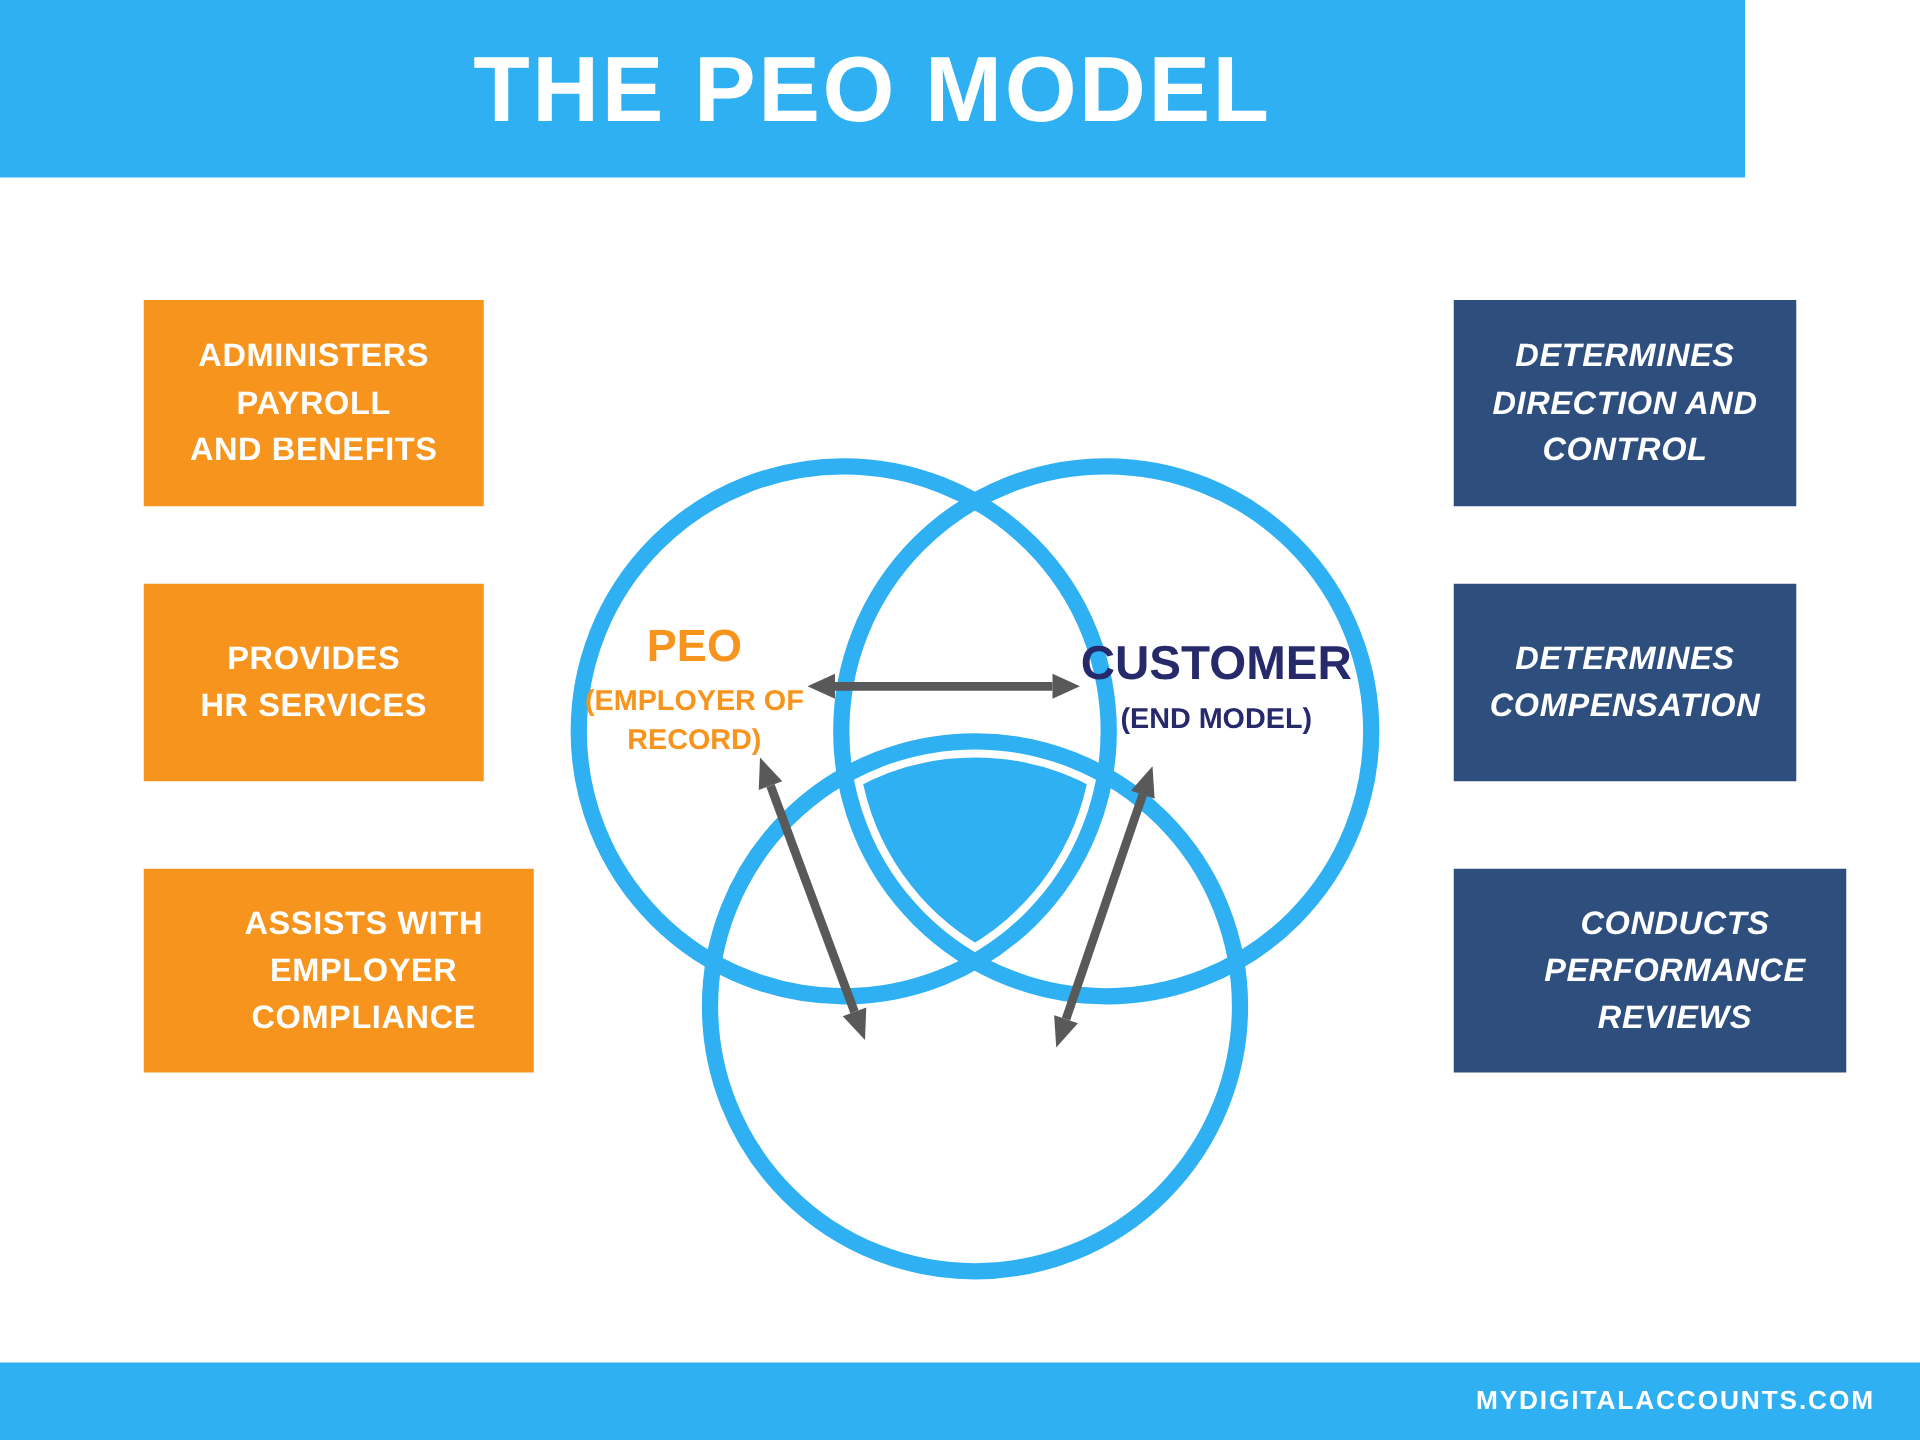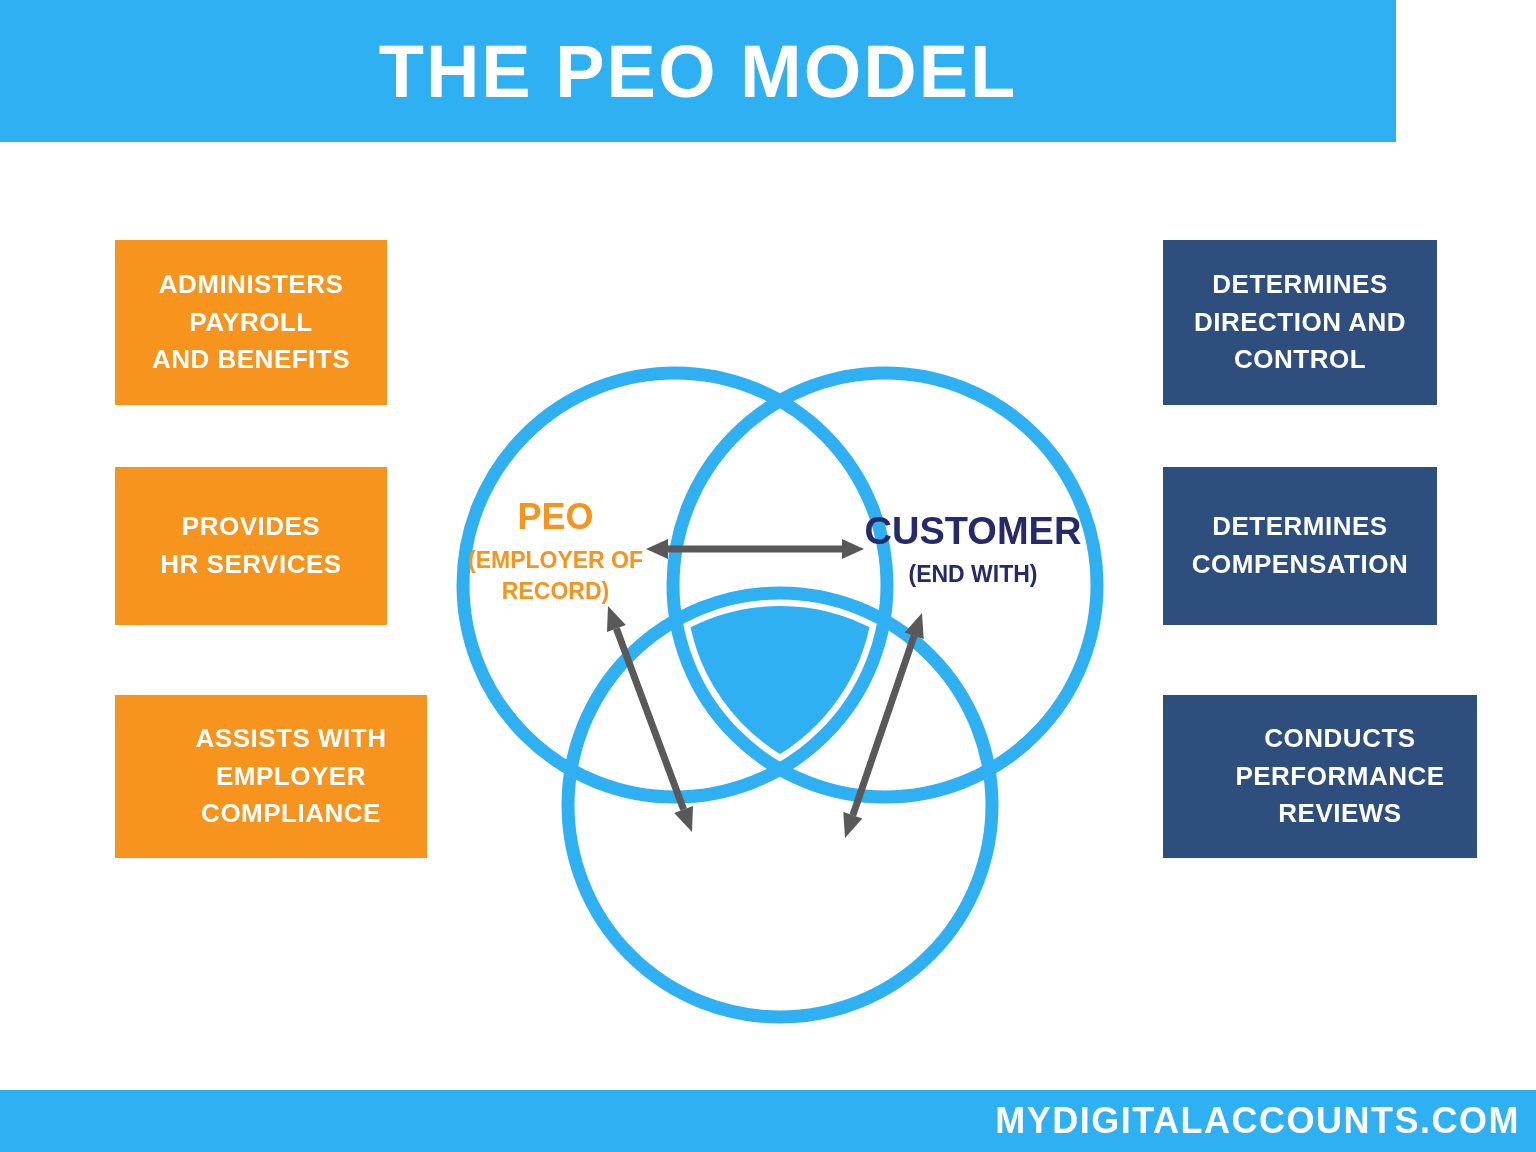--- a/index.html
+++ b/index.html
@@ -17,33 +17,33 @@
   .topbar h1 {
     margin:0; color:#ffffff; font-size:74px; font-weight:bold;
     letter-spacing:2px;
   }
   .bottombar {
     position:absolute; left:0; top:1090px; width:1536px; height:62px;
     background:var(--accent,#2EB0F2);
     display:flex; align-items:center; justify-content:flex-end;
   }
   .bottombar .site {
-    color:#ffffff; font-size:36px; font-weight:bold; letter-spacing:1.5px;
-    padding-right:16px;
+    color:#ffffff; font-size:21px; font-weight:bold; letter-spacing:1.5px;
+    padding-right:36px;
   }
   
   .card {
     position:absolute; display:flex; align-items:center; justify-content:center;
     text-align:center; color:#ffffff; font-weight:bold; font-size:26px;
     line-height:1.45; letter-spacing:0.5px; white-space:pre-line;
   }
   .card.orange { background:var(--orange,#F7941D); }
   .card.steel  { background:var(--steel,#2E4E7E); }
   .col-left  { left:115px;  width:272px; }
-  .col-right { left:1163px; width:274px; }
+  .col-right { left:1163px; width:274px;font-style:italic; }
   .r1 { top:240px; height:165px; }
   .r2 { top:467px; height:158px; }
   .r3 { top:695px; height:163px;padding-left:40px; }
   
   .venn-svg { position:absolute; left:0; top:0; }
   .venn-label { position:absolute; text-align:center; }
   .peo-label   { left:448px; top:496px; width:215px; }
   .peo-label .t { color:var(--orange,#F7941D); font-size:36px; font-weight:bold; }
   .peo-label .s { color:var(--orange,#F7941D); font-size:23px; font-weight:bold;
                   line-height:1.35; margin-top:7px; white-space:pre-line; }
@@ -119,20 +119,20 @@
     </g>
   </svg>
 
   <div class="venn-label peo-label">
     <div class="t">PEO</div>
     <div class="s">(EMPLOYER OF
 RECORD)</div>
   </div>
   <div class="venn-label customer-label">
     <div class="t">CUSTOMER</div>
-    <div class="s">(END WITH)</div>
+    <div class="s">(END MODEL)</div>
   </div>
 
   <footer class="bottombar">
     <span class="site">MYDIGITALACCOUNTS.COM</span>
   </footer>
 
 </div>
 
 </body></html>

